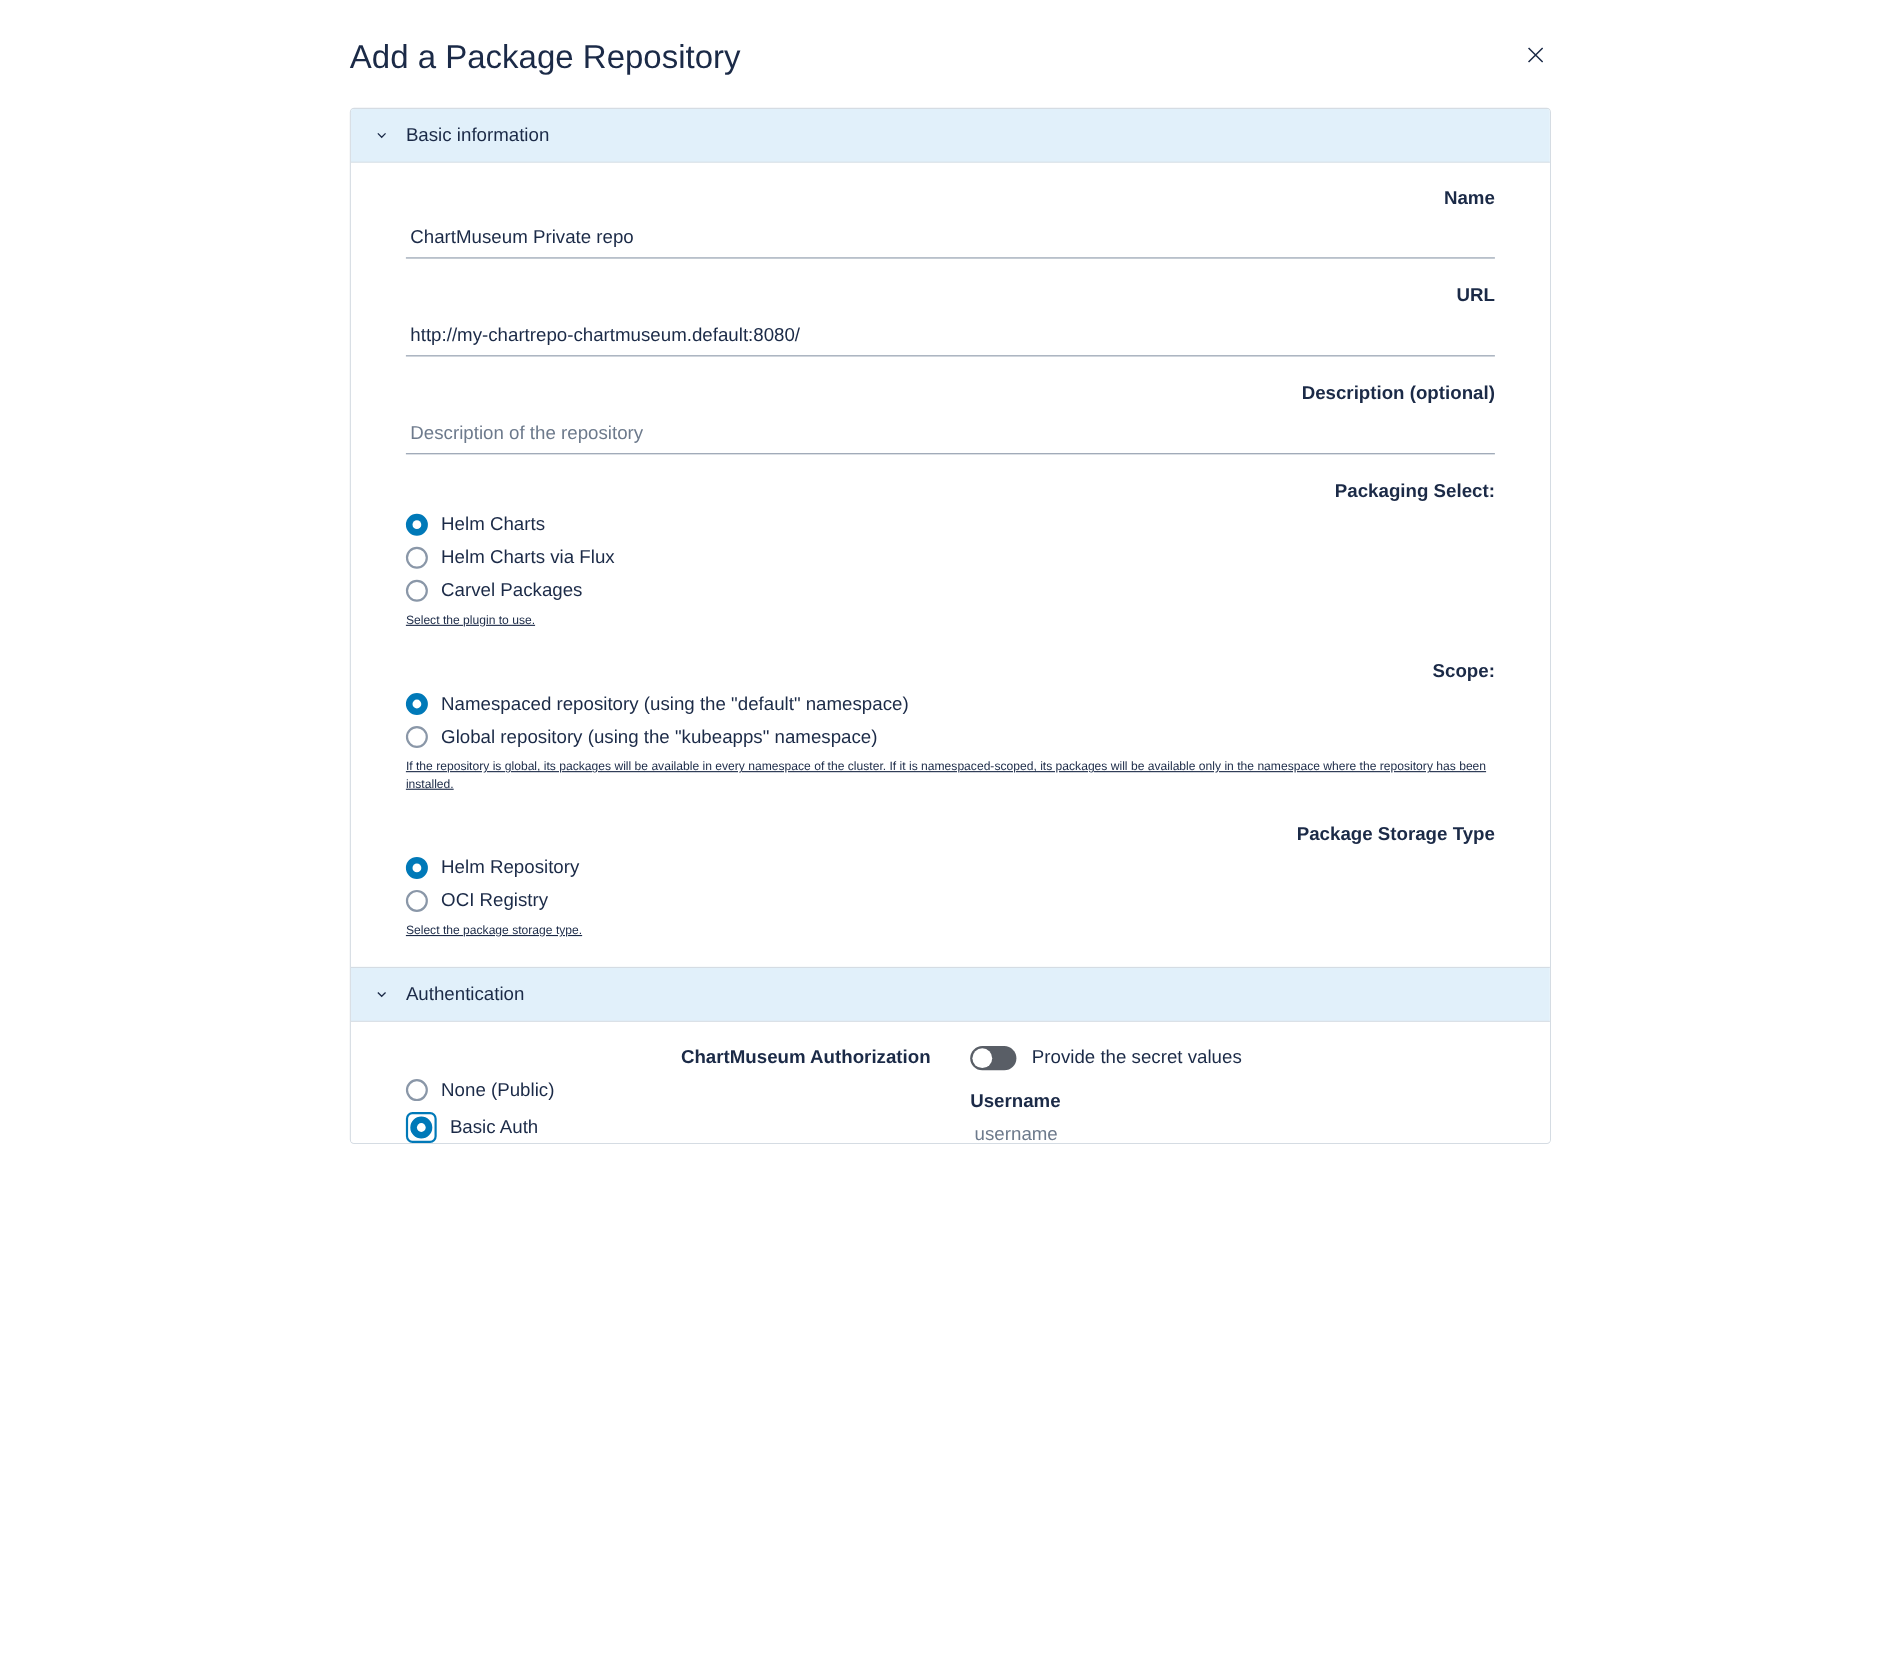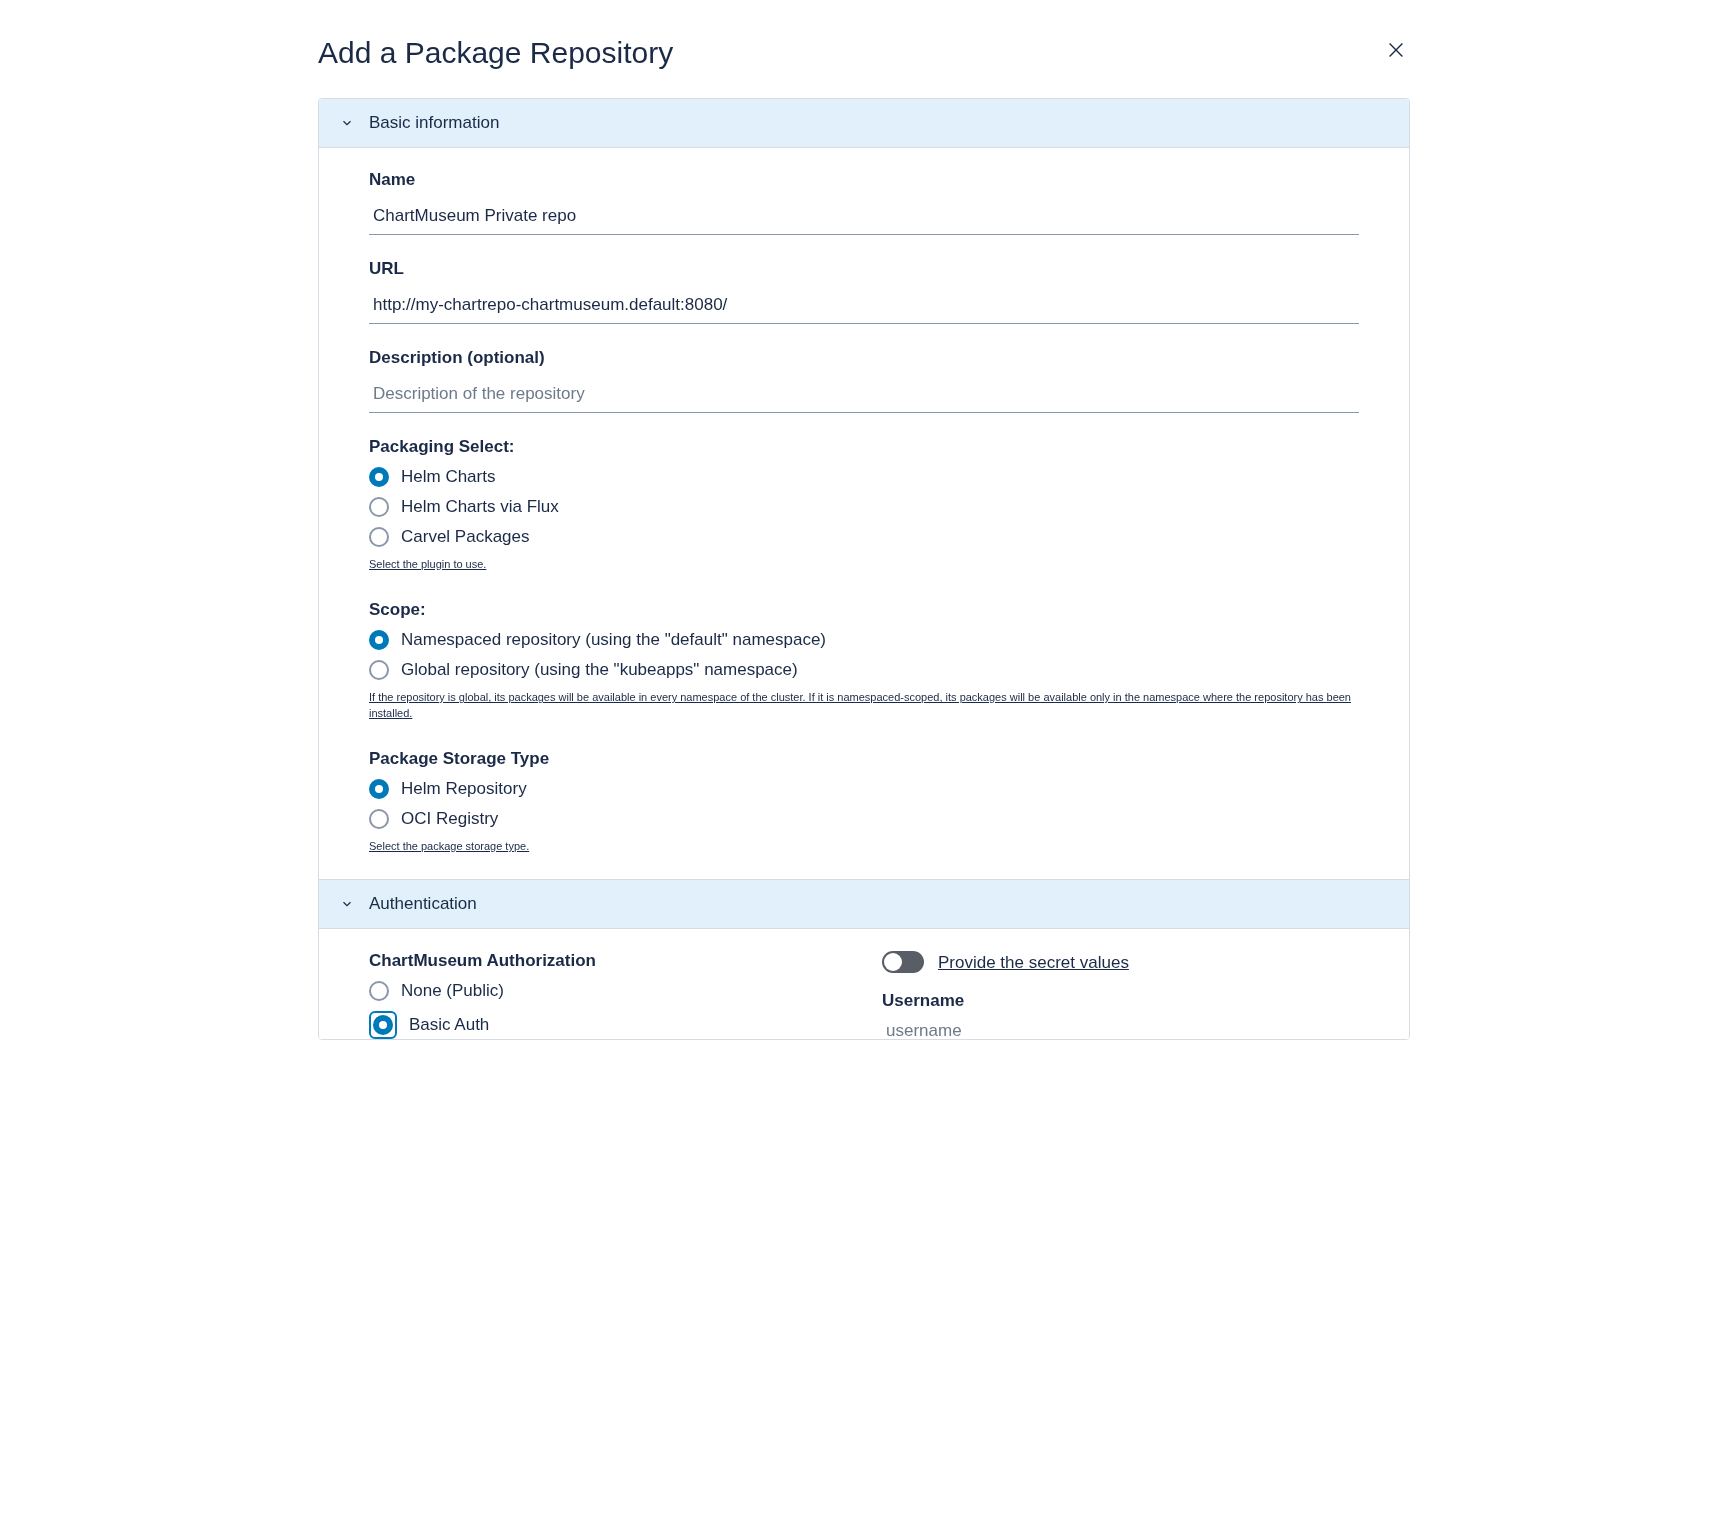--- a/index.html
+++ b/index.html
@@ -88,20 +88,21 @@
     }
     .field {
       margin-bottom: 24px;
     }
     .field-label {
       font-size: 17px;
       font-weight: 600;
       color: #1b2a47;
       margin-bottom: 8px;
       display: block;
+      text-align: right;
     }
     .text-input {
       width: 100%;
       border: none;
       border-bottom: 1px solid #8a97a8;
       padding: 8px 4px;
       font-size: 17px;
       color: #1b2a47;
       outline: none;
       background: transparent;
@@ -166,24 +167,23 @@
     }
     .two-col {
       display: flex;
       gap: 36px;
     }
     .col {
       flex: 1;
     }
     .toggle-row {
       display: flex;
-      align-items: flex-end;
+      align-items: flex-start;
       gap: 14px;
       margin-bottom: 18px;
-      text-decoration: underline;
     }
     .toggle {
       width: 42px;
       height: 22px;
       background: #595e66;
       border-radius: 11px;
       position: relative;
       cursor: pointer;
     }
     .toggle::after {

